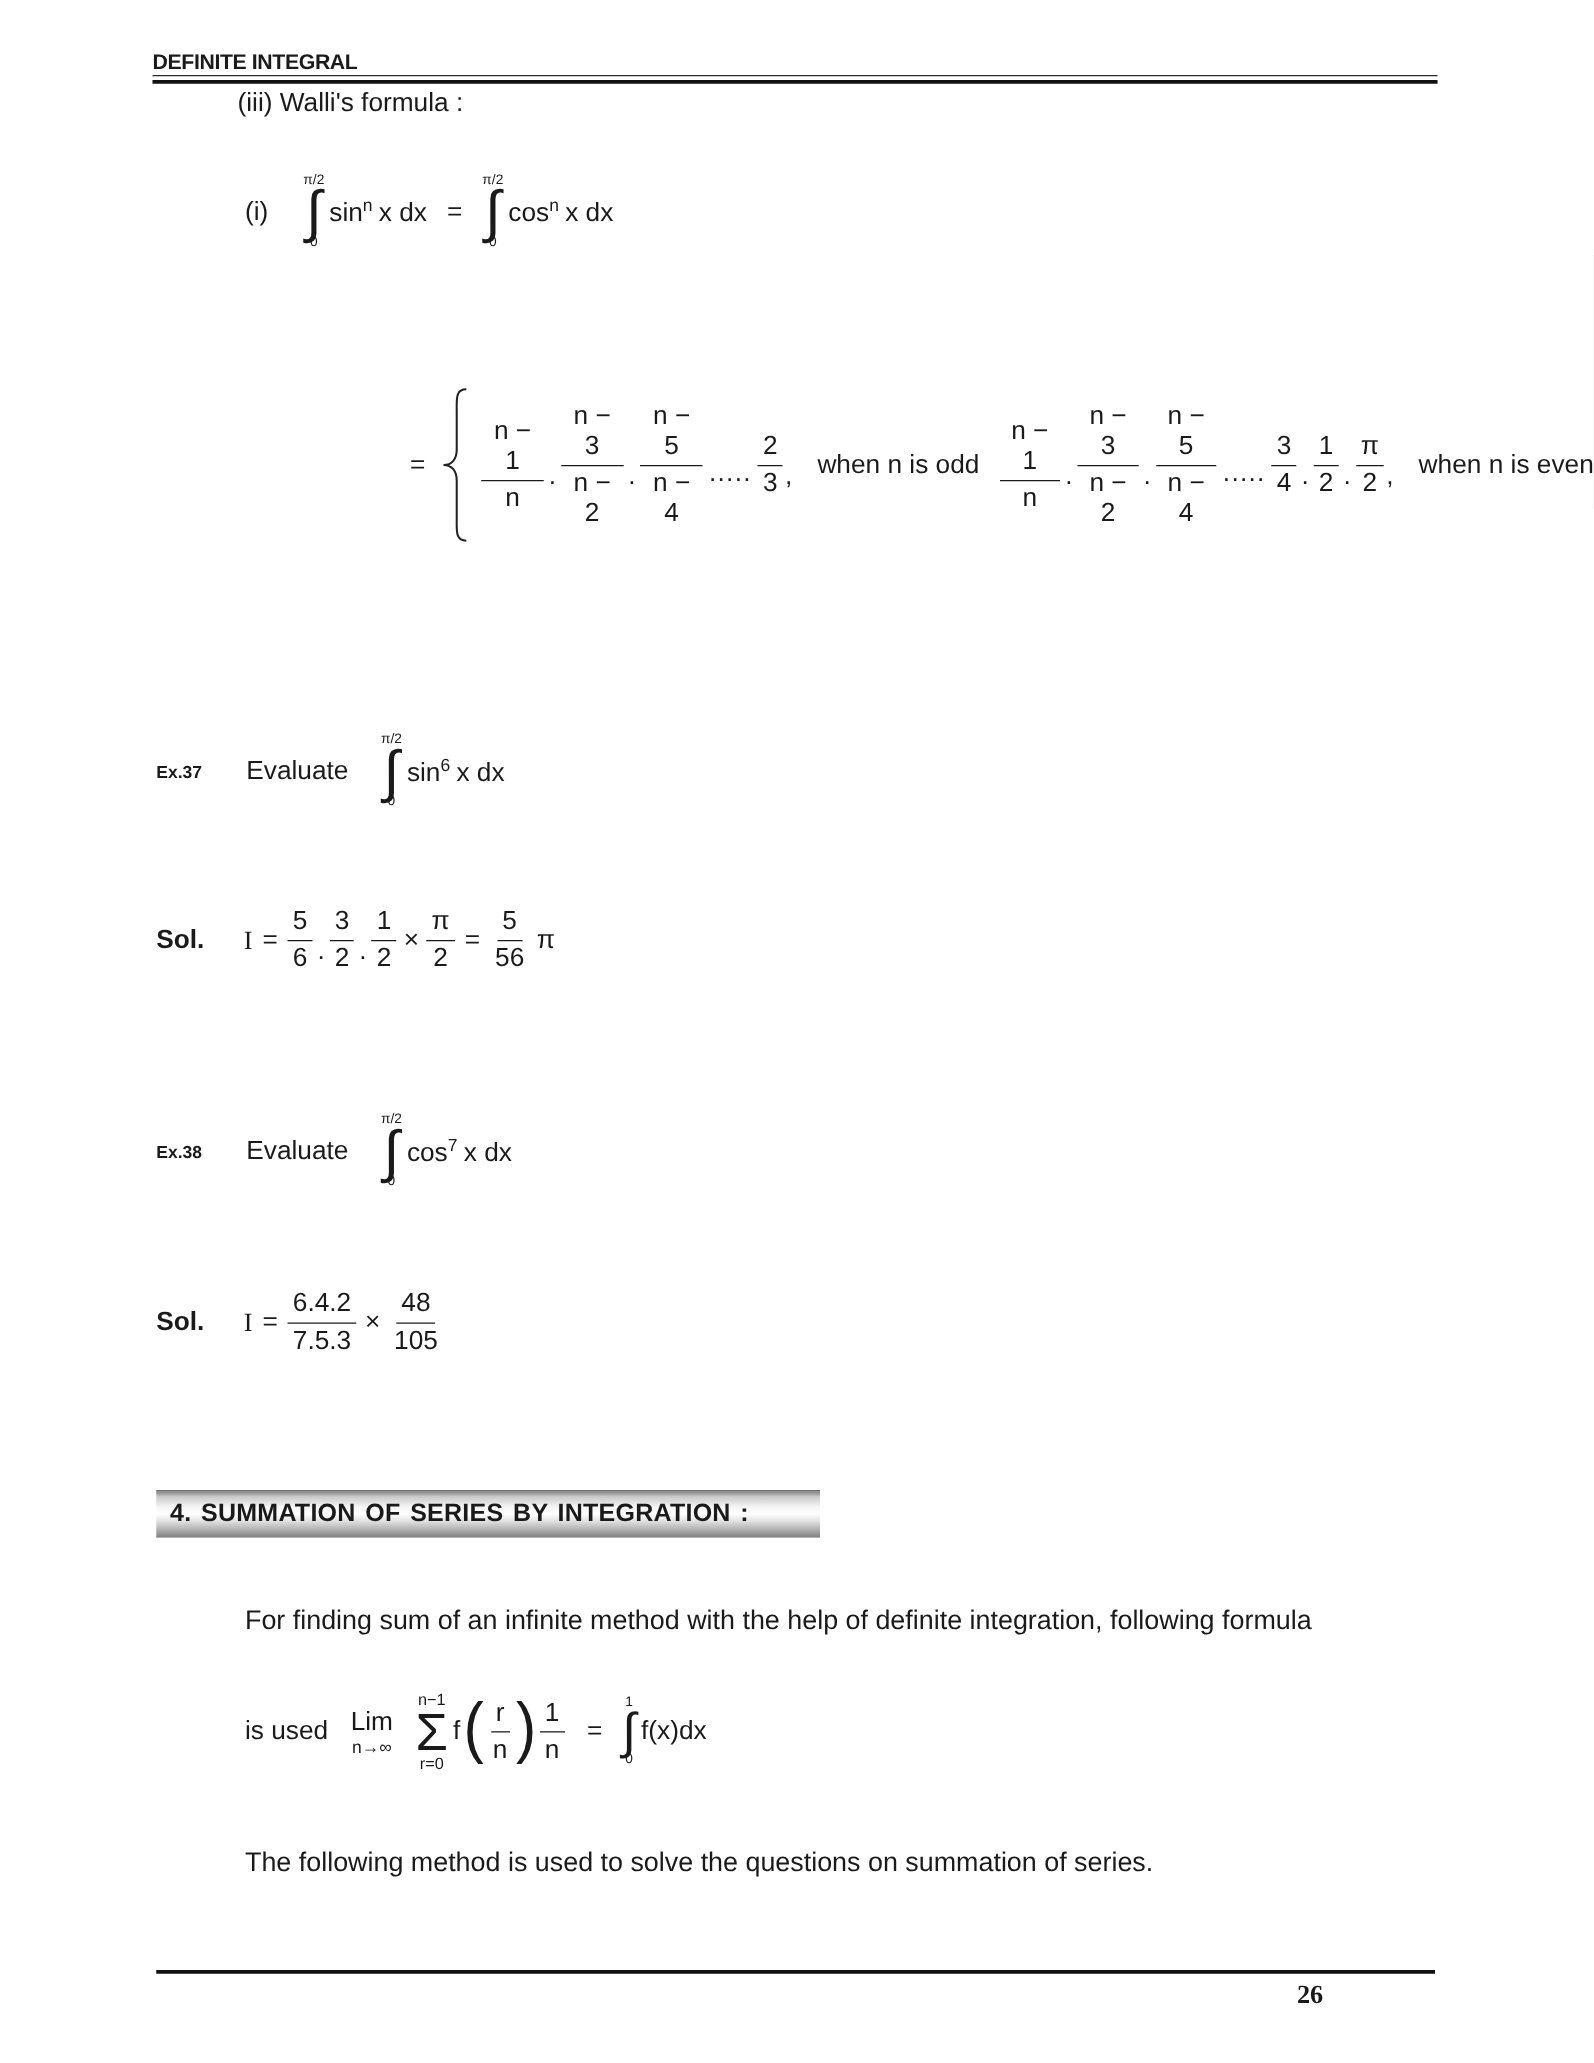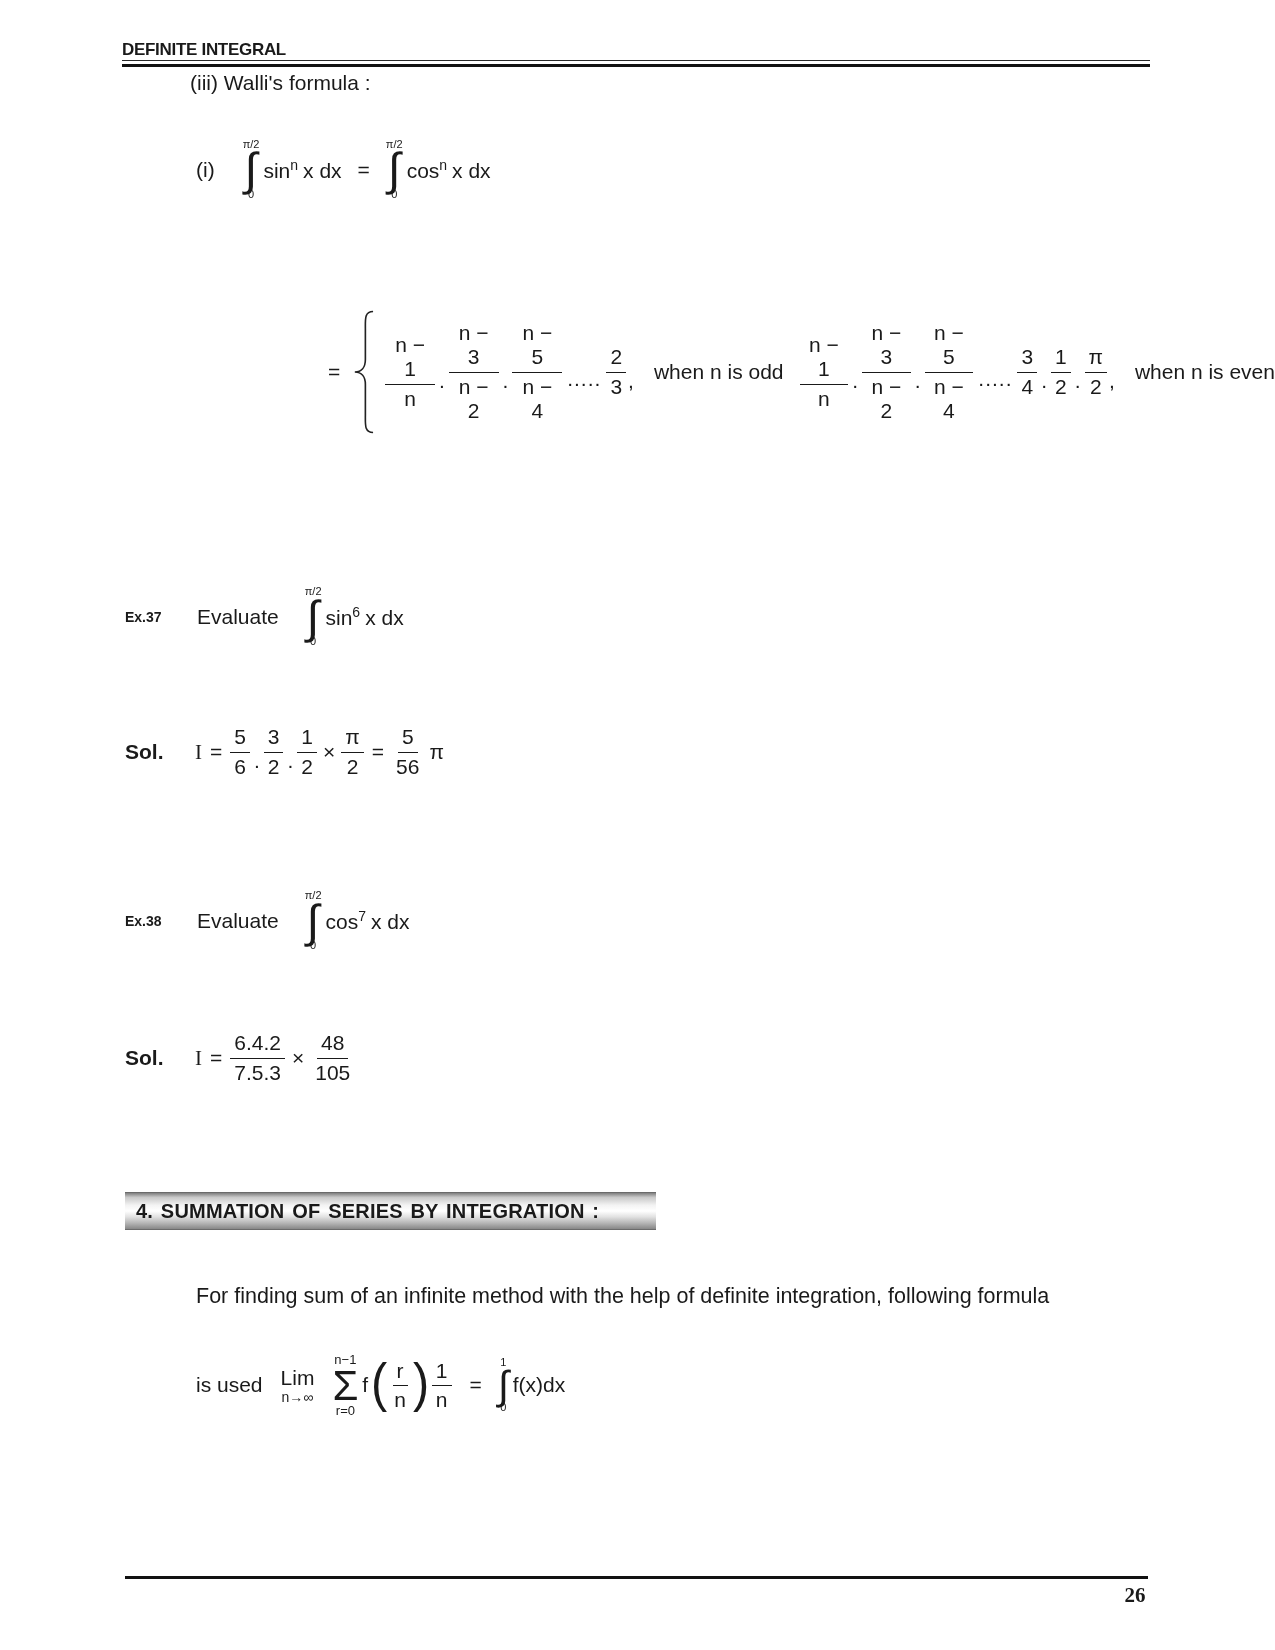--- a/index.html
+++ b/index.html
@@ -70,21 +70,21 @@
     display:flex; align-items:center;
   }
   .sec-bar span { font-size:20px; font-weight:bold; padding-left:11px; letter-spacing:0.2px; word-spacing:2px; white-space:nowrap; }
   .para { font-size:21.5px; white-space:nowrap; }
   .para1 { left:196px; top:1284px; }
   .formula2 { left:196px; top:1352px; }
   .para2 { left:196px; top:1478px; }
 
   
   .ftr-rule { left:125px; top:1576px; width:1023px; border-top:3px solid #111; }
-  .page-num { left:1110px; top:1583px; width:50px; text-align:center;
+  .page-num { left:1023px; top:1583px; width:50px; text-align:center;
               font-family:"Liberation Serif", serif; font-weight:bold; font-size:21px; }
 </style>
 </head>
 <body>
 
 <div class="page">
 
   <div class="abs hdr-title">DEFINITE INTEGRAL</div>
   <div class="abs hdr-rule"></div>
 
@@ -270,17 +270,18 @@
       </span>
     <span class="eqsign">=</span>
     <span class="intwrap">
       <span class="ilim">1</span>
       <span class="isym small">∫</span>
       <span class="ilim">0</span>
     </span>
     <span>f(x)dx</span>
   </div>
 
+  <div class="abs para para2">The following method is used to solve the questions on summation of series.</div>
 
   <div class="abs ftr-rule"></div>
   <div class="abs page-num">26</div>
 
 </div>
 
 </body></html>

